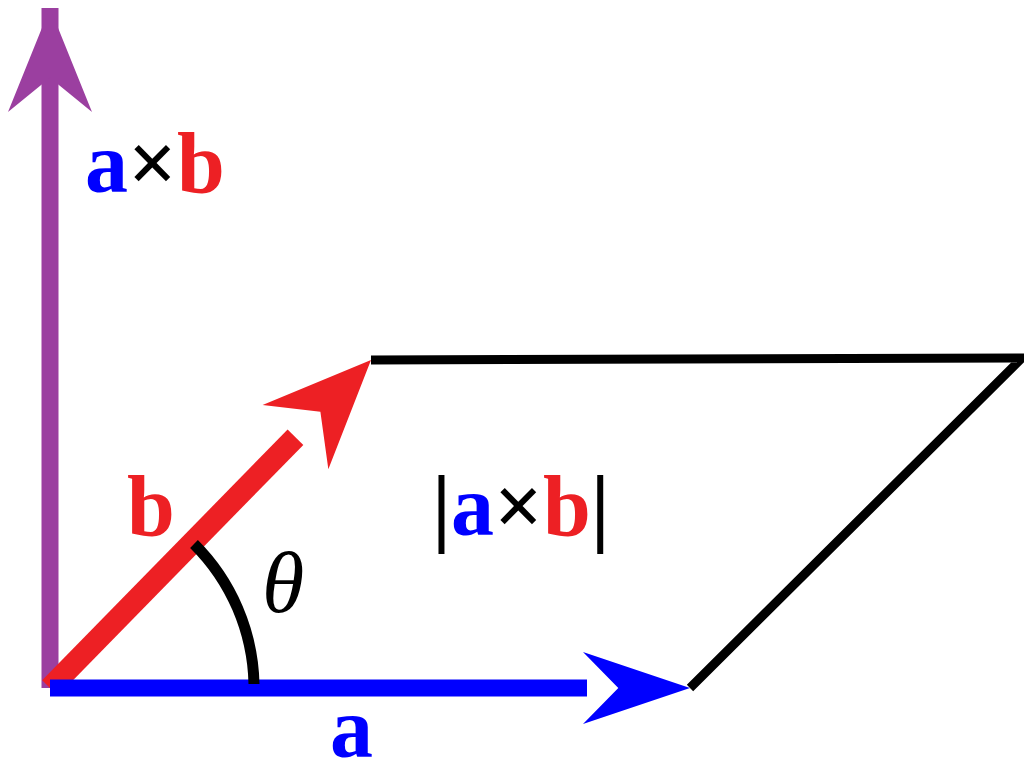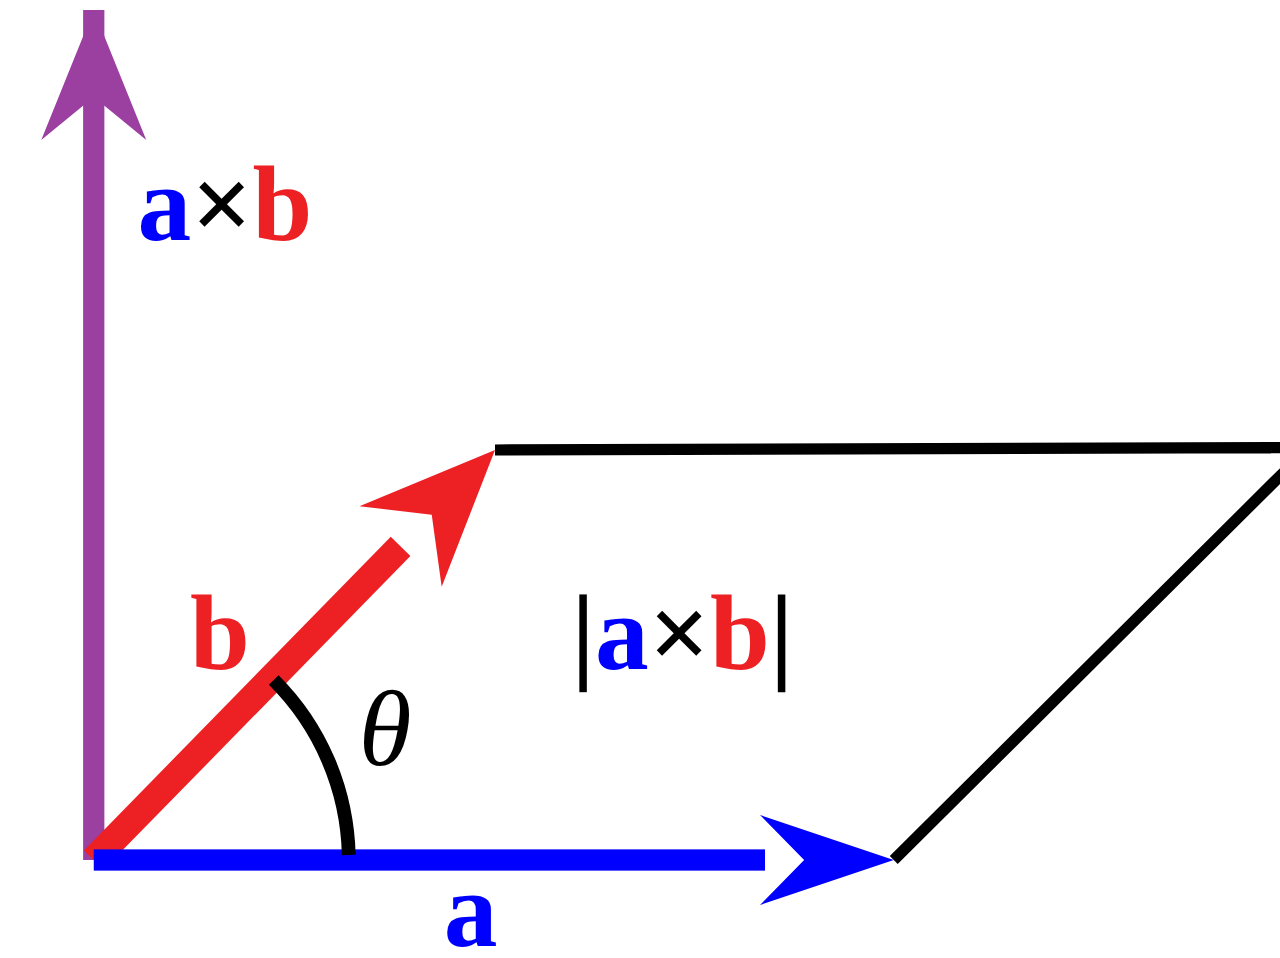--- a/index.html
+++ b/index.html
@@ -12,21 +12,20 @@
     width: 1024px;
     height: 766px;
     overflow: hidden;
     font-family: "Liberation Serif", serif;
   }
   #diagram-root {
     position: relative;
     width: 923px;
     height: 766px;
     background: #ffffff;
-    margin-left: 25px;
   }
   svg#vector-diagram {
     display: block;
     width: 1024px;
     height: 766px;
   }
   .lbl {
     font-family: "Liberation Serif", serif;
     font-weight: bold;
     font-style: normal;

